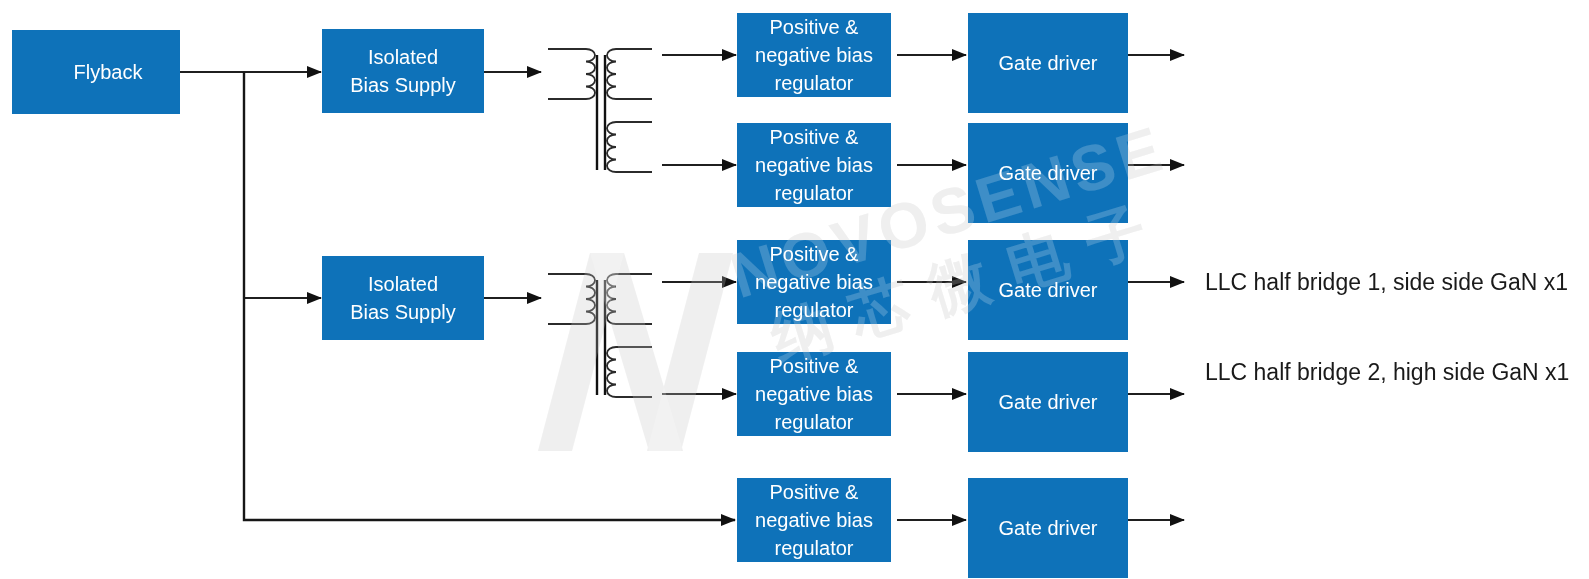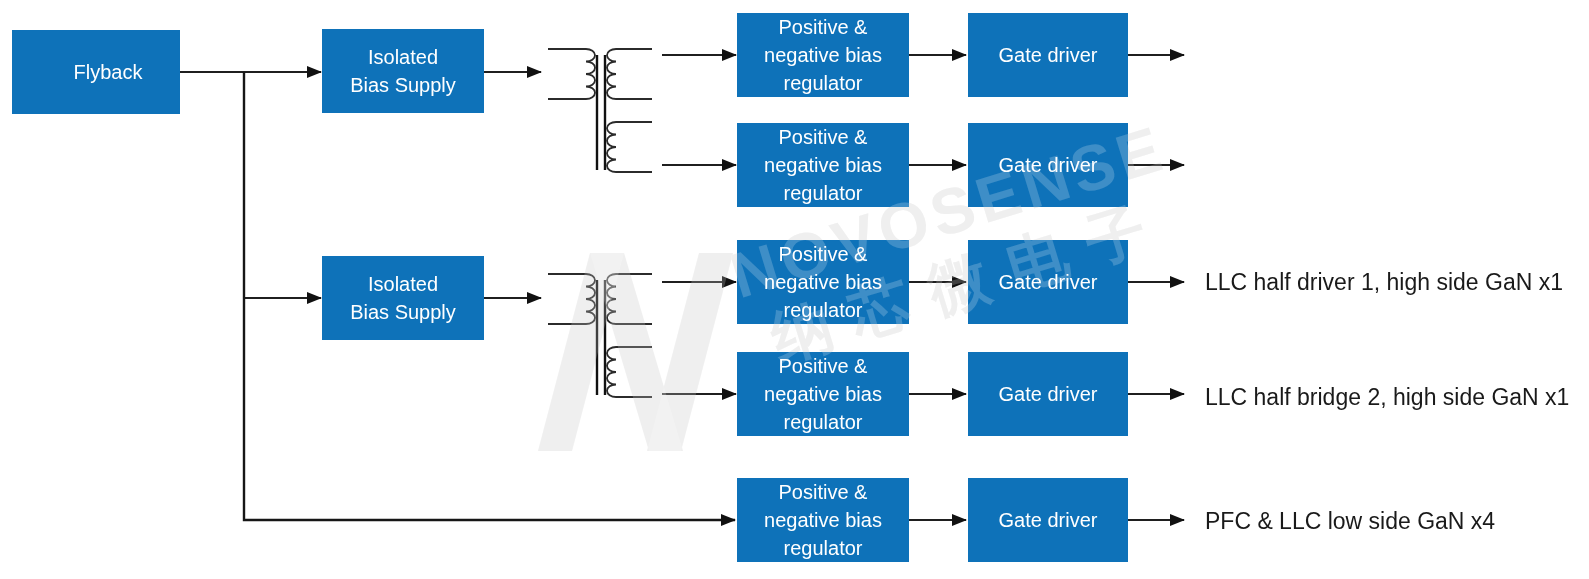--- a/index.html
+++ b/index.html
@@ -27,29 +27,29 @@
   
   .box{
     position:absolute;background:#0e72b9;color:#ffffff;z-index:10;
     display:flex;flex-direction:column;align-items:center;justify-content:center;
     text-align:center;font-size:20px;line-height:28px;
   }
   .box span{display:block;}
   .flyback       {left:12px;  top:30px;  width:144px;height:84px;padding-left:24px;}
   .isb1          {left:322px; top:29px;  width:162px;height:84px;}
   .isb2          {left:322px; top:256px; width:162px;height:84px;}
-  .reg           {left:737px; width:172px;height:84px;}
-  .gd            {left:968px; width:160px;height:84px;}
+  .reg           {left:737px; width:154px;height:84px;}
+  .gd            {left:968px; width:160px;height:100px;}
   .r1{top:13px;} .r2{top:123px;} .r3{top:240px;} .r4{top:352px;} .r5{top:478px;}
   
   .out-label{
     position:absolute;left:1205px;height:32px;display:flex;align-items:center;
     color:#1a1a1a;font-size:23px;white-space:nowrap;z-index:10;
   }
-  .o1{top:39px;} .o2{top:149px;} .o3{top:266px;} .o4{top:381px;} .o5{top:505px;}
+  .o1{top:39px;} .o2{top:149px;} .o3{top:266px;} .o4{top:356px;} .o5{top:505px;}
 </style>
 </head>
 <body>
 
 <div class="canvas">
 
   <div class="wm-layer wm-back">
     <div class="wm-nlogo">
       <svg viewBox="0 0 195 198">
         <polygon points="0,198 52,0 86,0 34,198"></polygon>
@@ -176,23 +176,22 @@
   <div class="box gd r3">
     <span>Gate driver</span>
   </div>
   <div class="box gd r4">
     <span>Gate driver</span>
   </div>
   <div class="box gd r5">
     <span>Gate driver</span>
   </div>
 
-  <div class="out-label o3">LLC half driver 1, high side GaN x1</div>
+  <div class="out-label o3">LLC half bridge 1, side side GaN x1</div>
   <div class="out-label o4">LLC half bridge 2, high side GaN x1</div>
-  <div class="out-label o5">PFC &amp; LLC low side GaN x4</div>
 
   <div class="wm-layer wm-front">
     <div class="wm-nlogo">
       <svg viewBox="0 0 195 198">
         <polygon points="0,198 52,0 86,0 34,198"></polygon>
         <polygon points="52,0 86,0 145,198 111,198"></polygon>
         <polygon points="109,198 161,0 195,0 143,198"></polygon>
       </svg>
     </div>
     <div class="wm-text">

